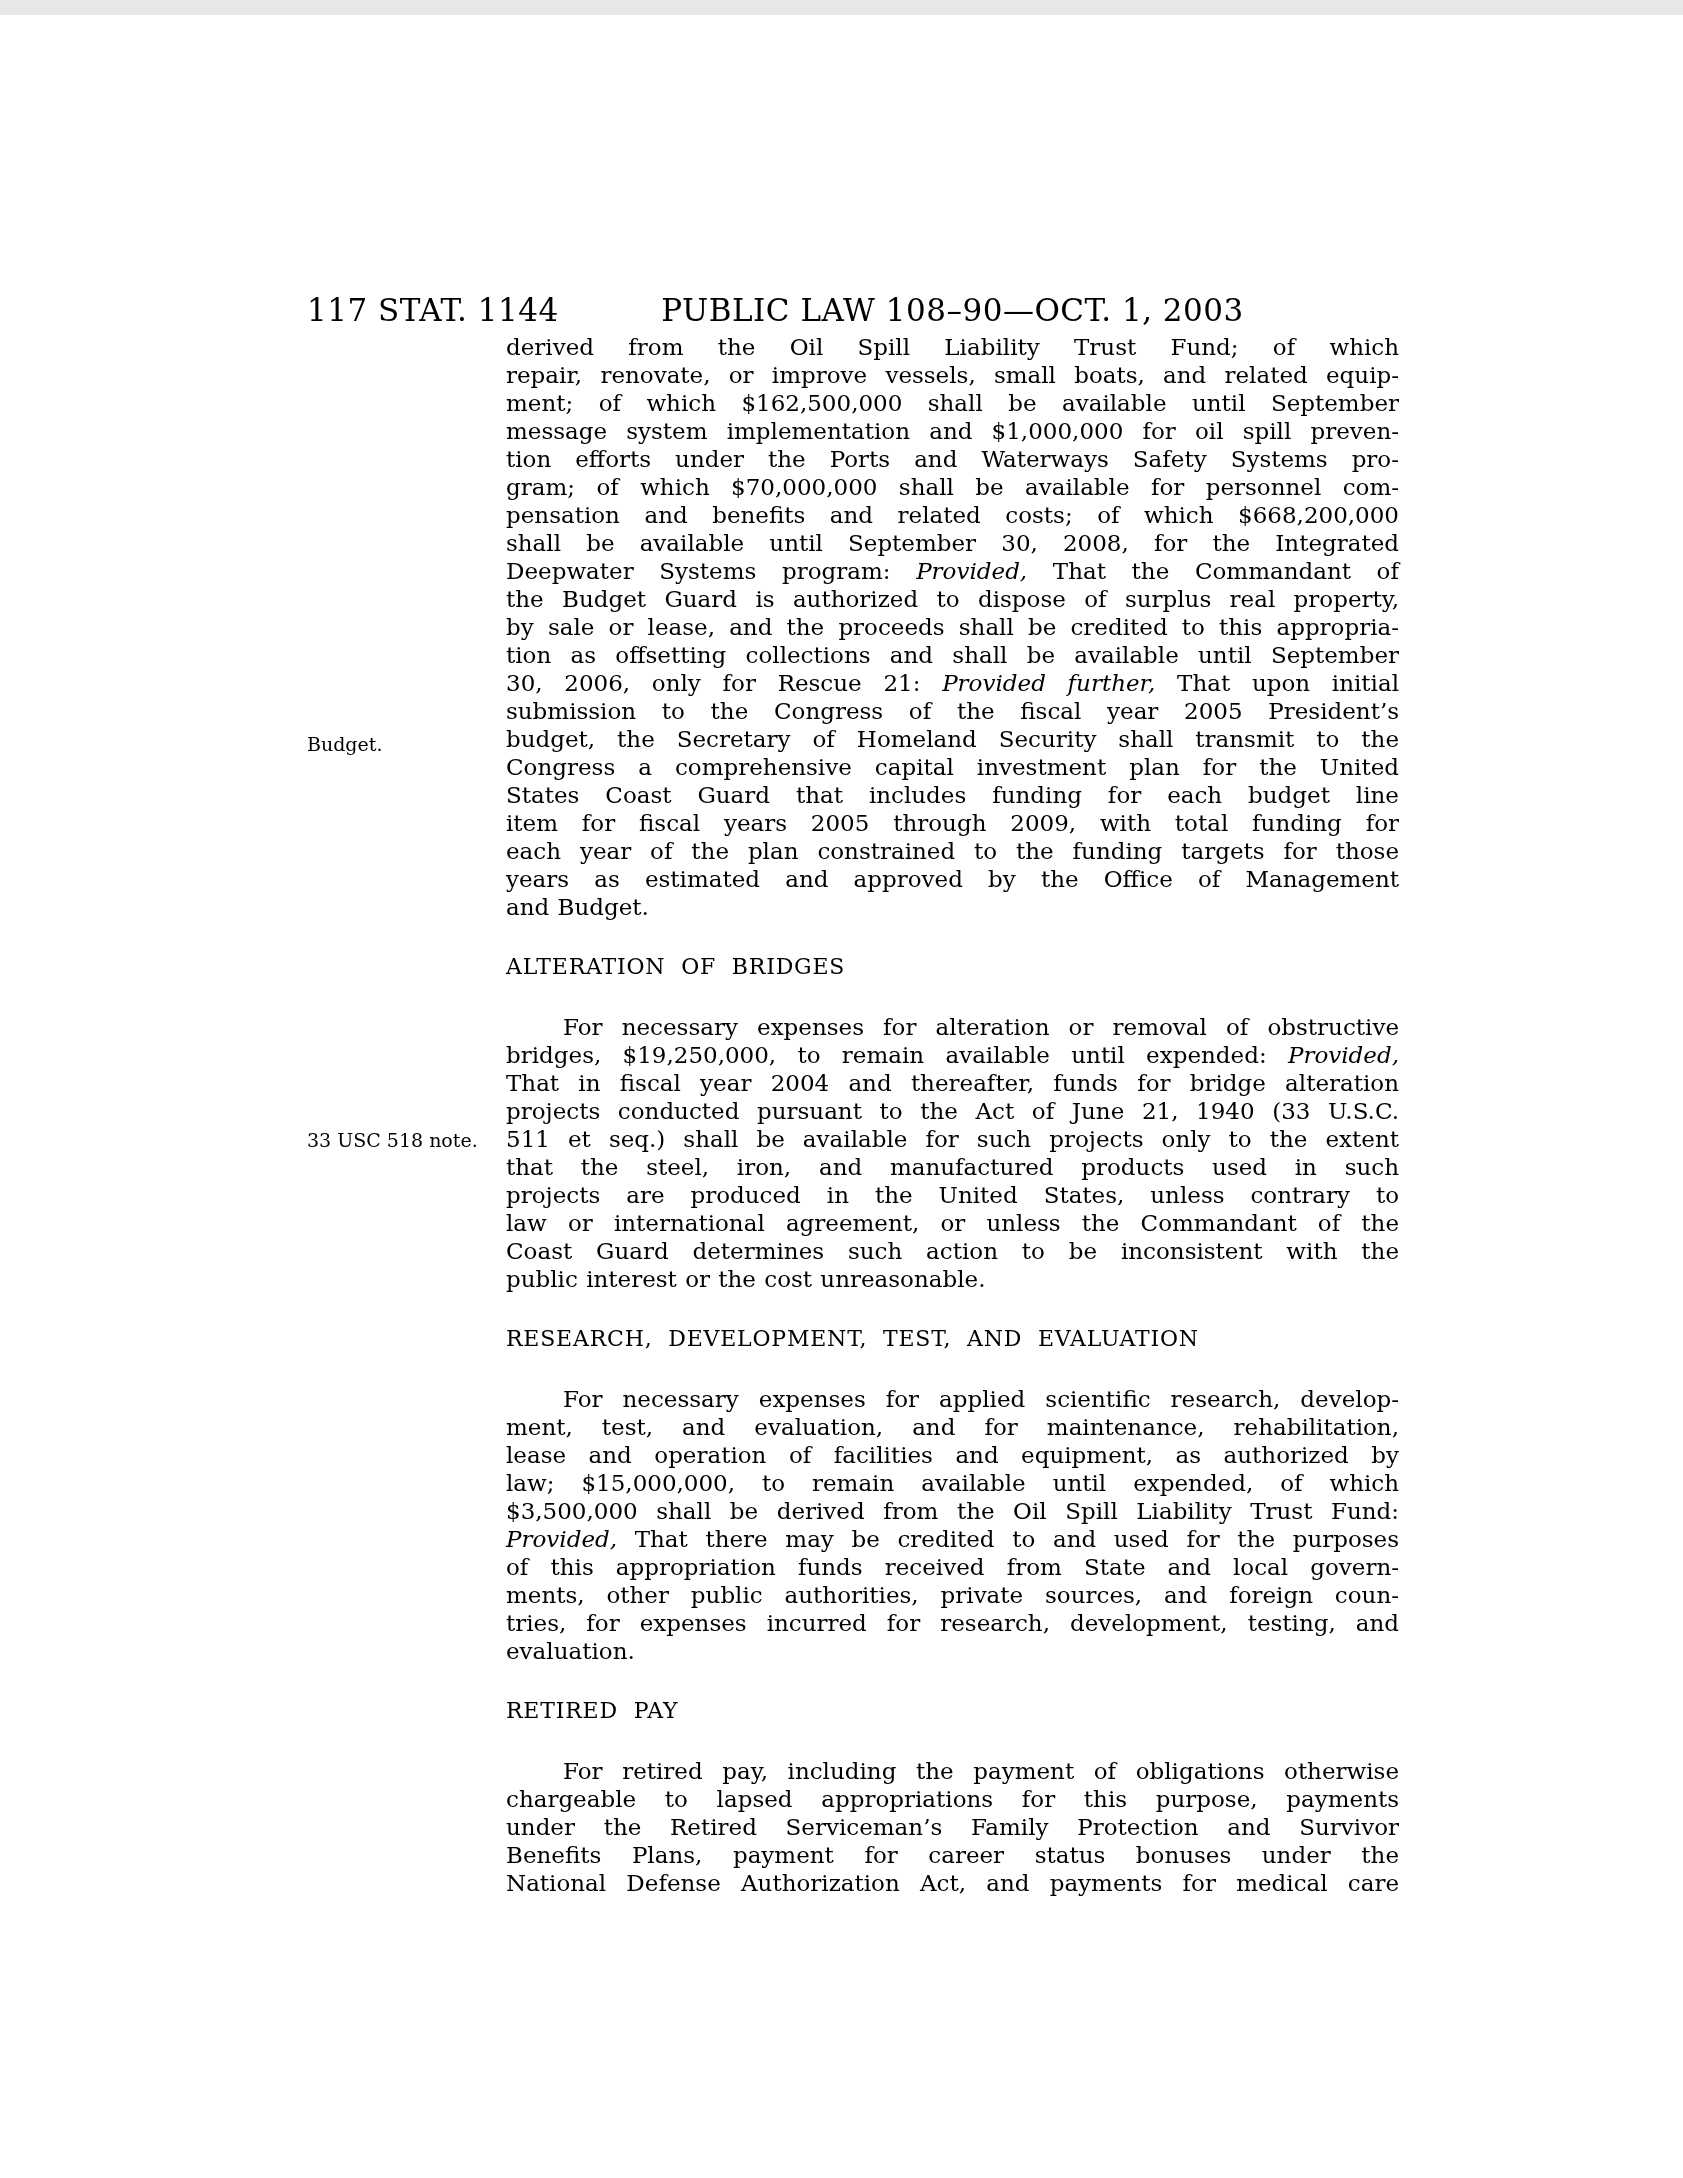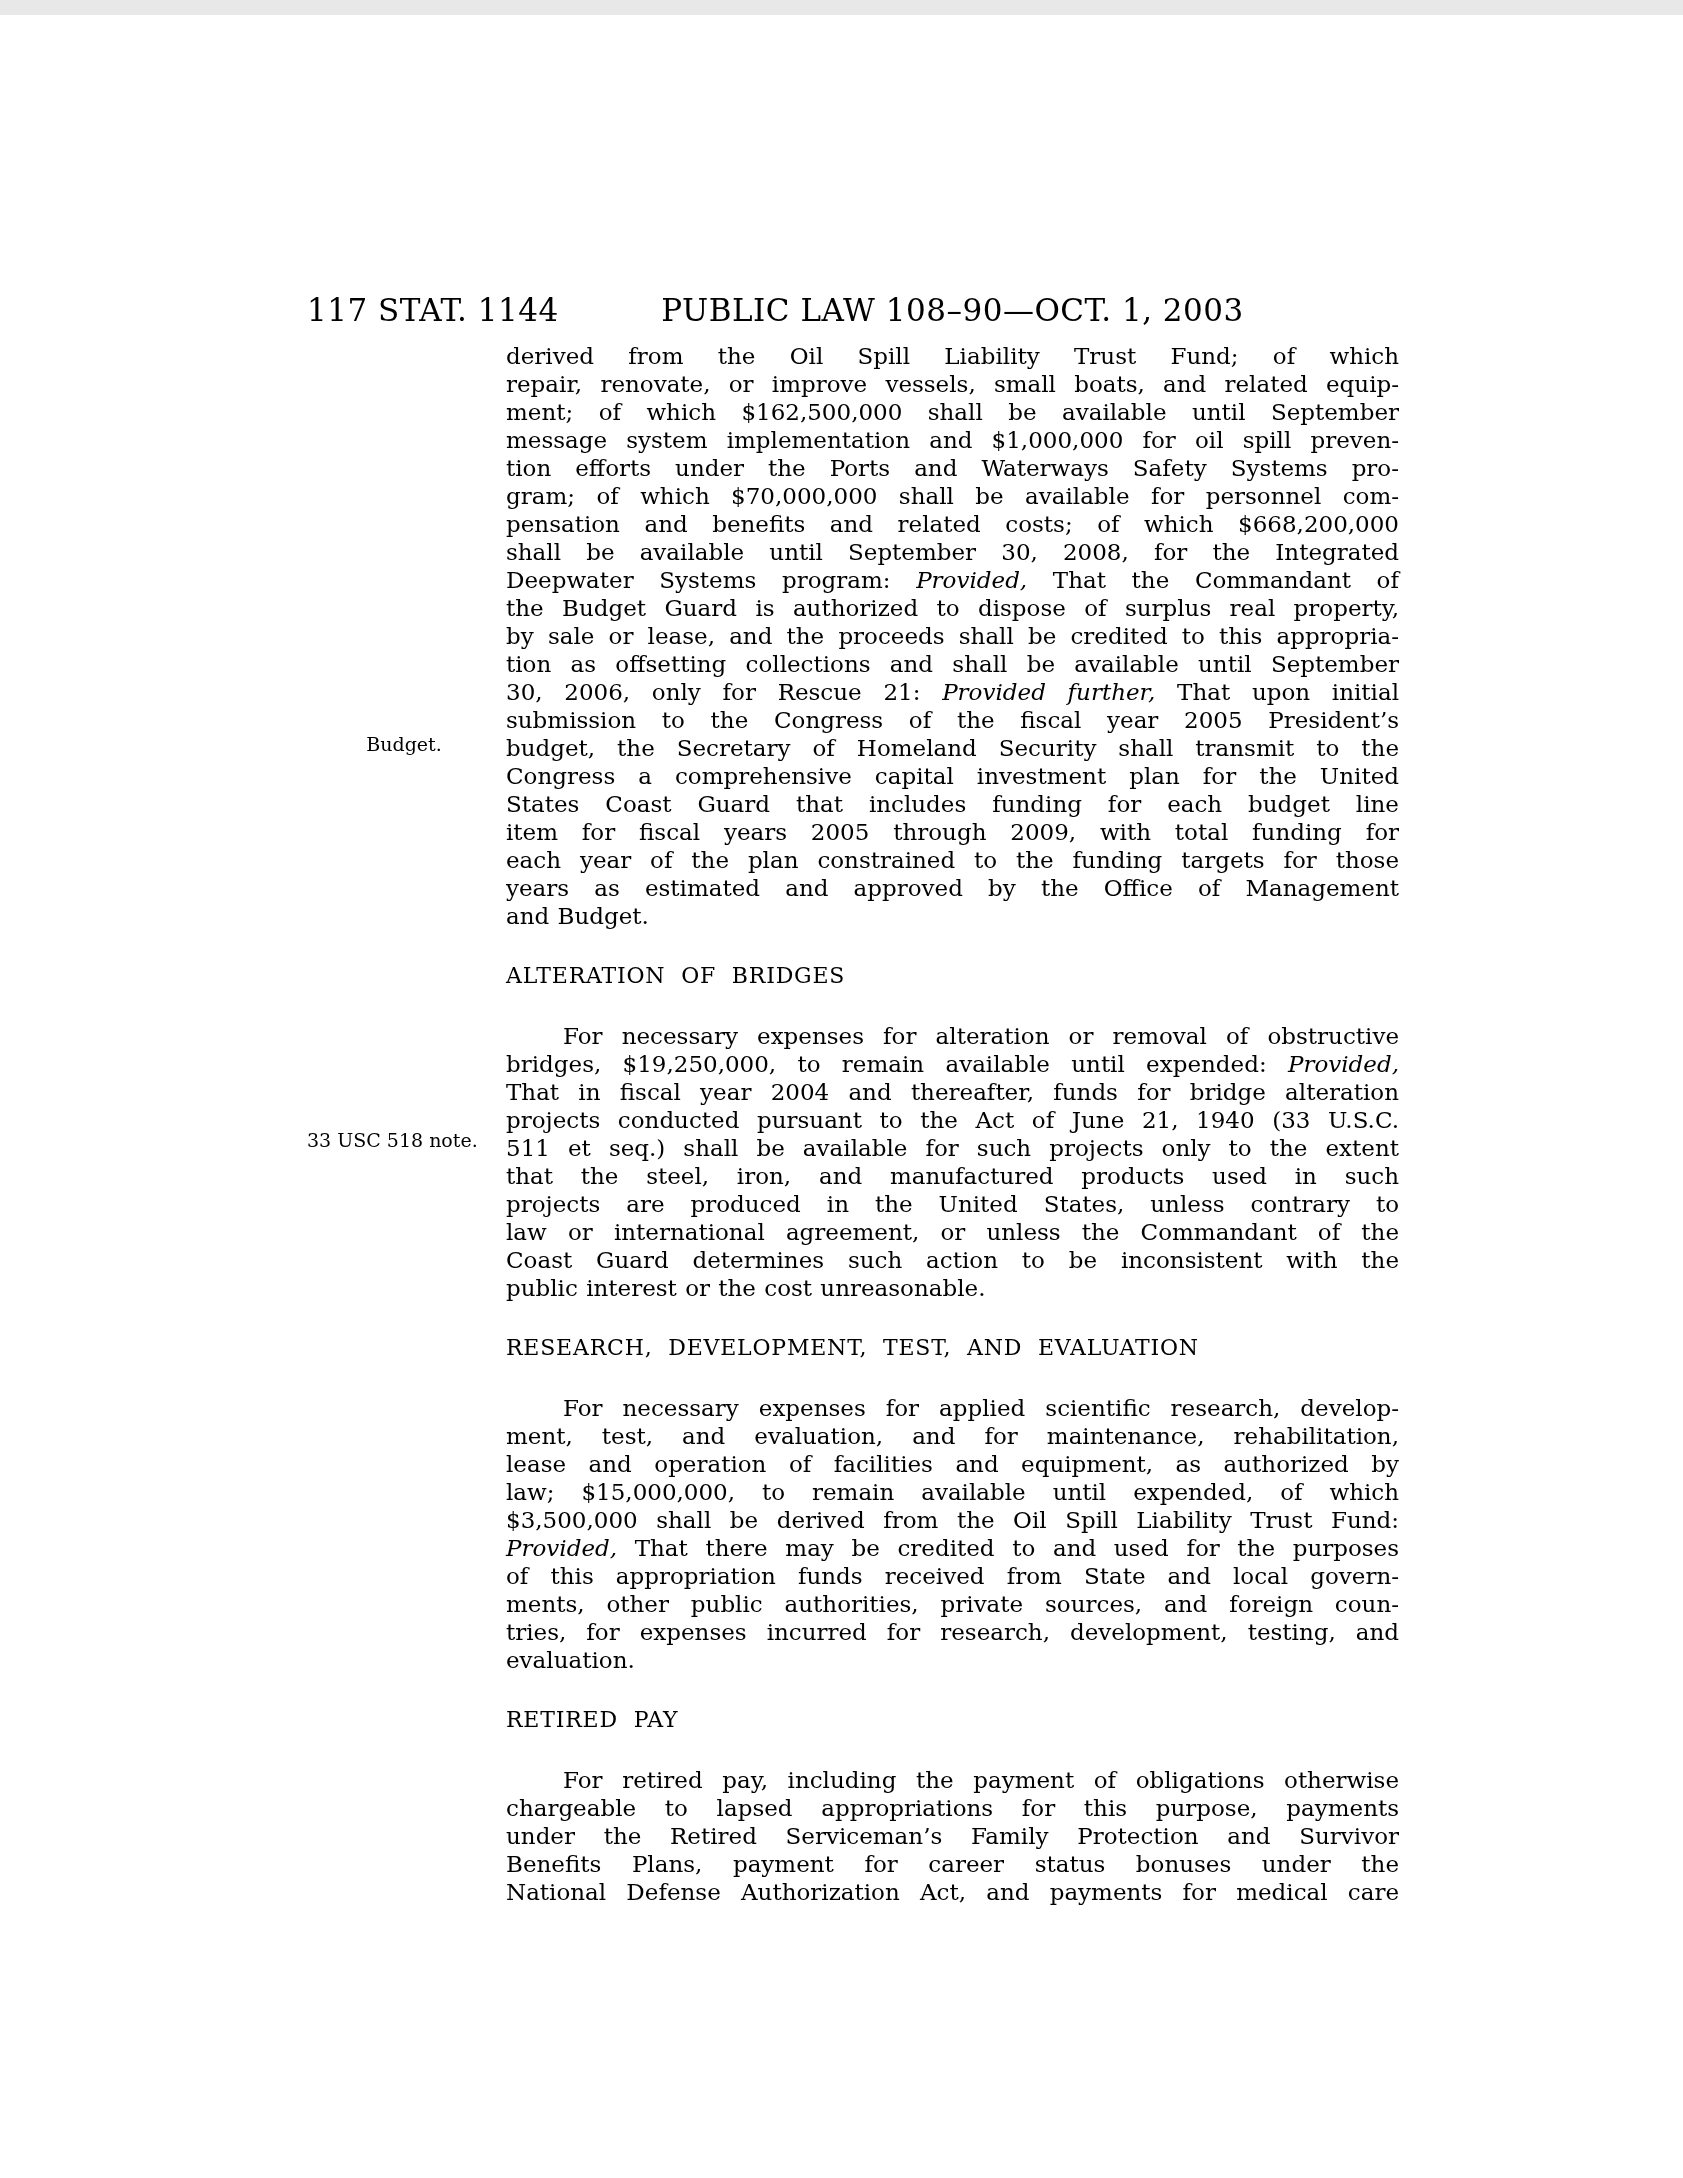--- a/index.html
+++ b/index.html
@@ -46,27 +46,27 @@
   
   .margin-note {
     position: absolute;
     left: 307px;
     width: 194px;
     font-size: 19px;
     line-height: 28px;
     text-align: left;
     white-space: nowrap;
   }
-  .note-budget { top: 715px; text-align: center; }
+  .note-budget { top: 715px; }
   .note-usc    { top: 1111px; }
   
   .body-col {
     position: absolute;
     left: 506px;
-    top: 327px;
+    top: 318px;
     width: 893px;
   }
   .para { margin: 0; }
   .line {
     font-size: 23px;
     line-height: 28px;
     text-align: justify;
     text-align-last: justify;
     word-spacing: 1px;
   }

